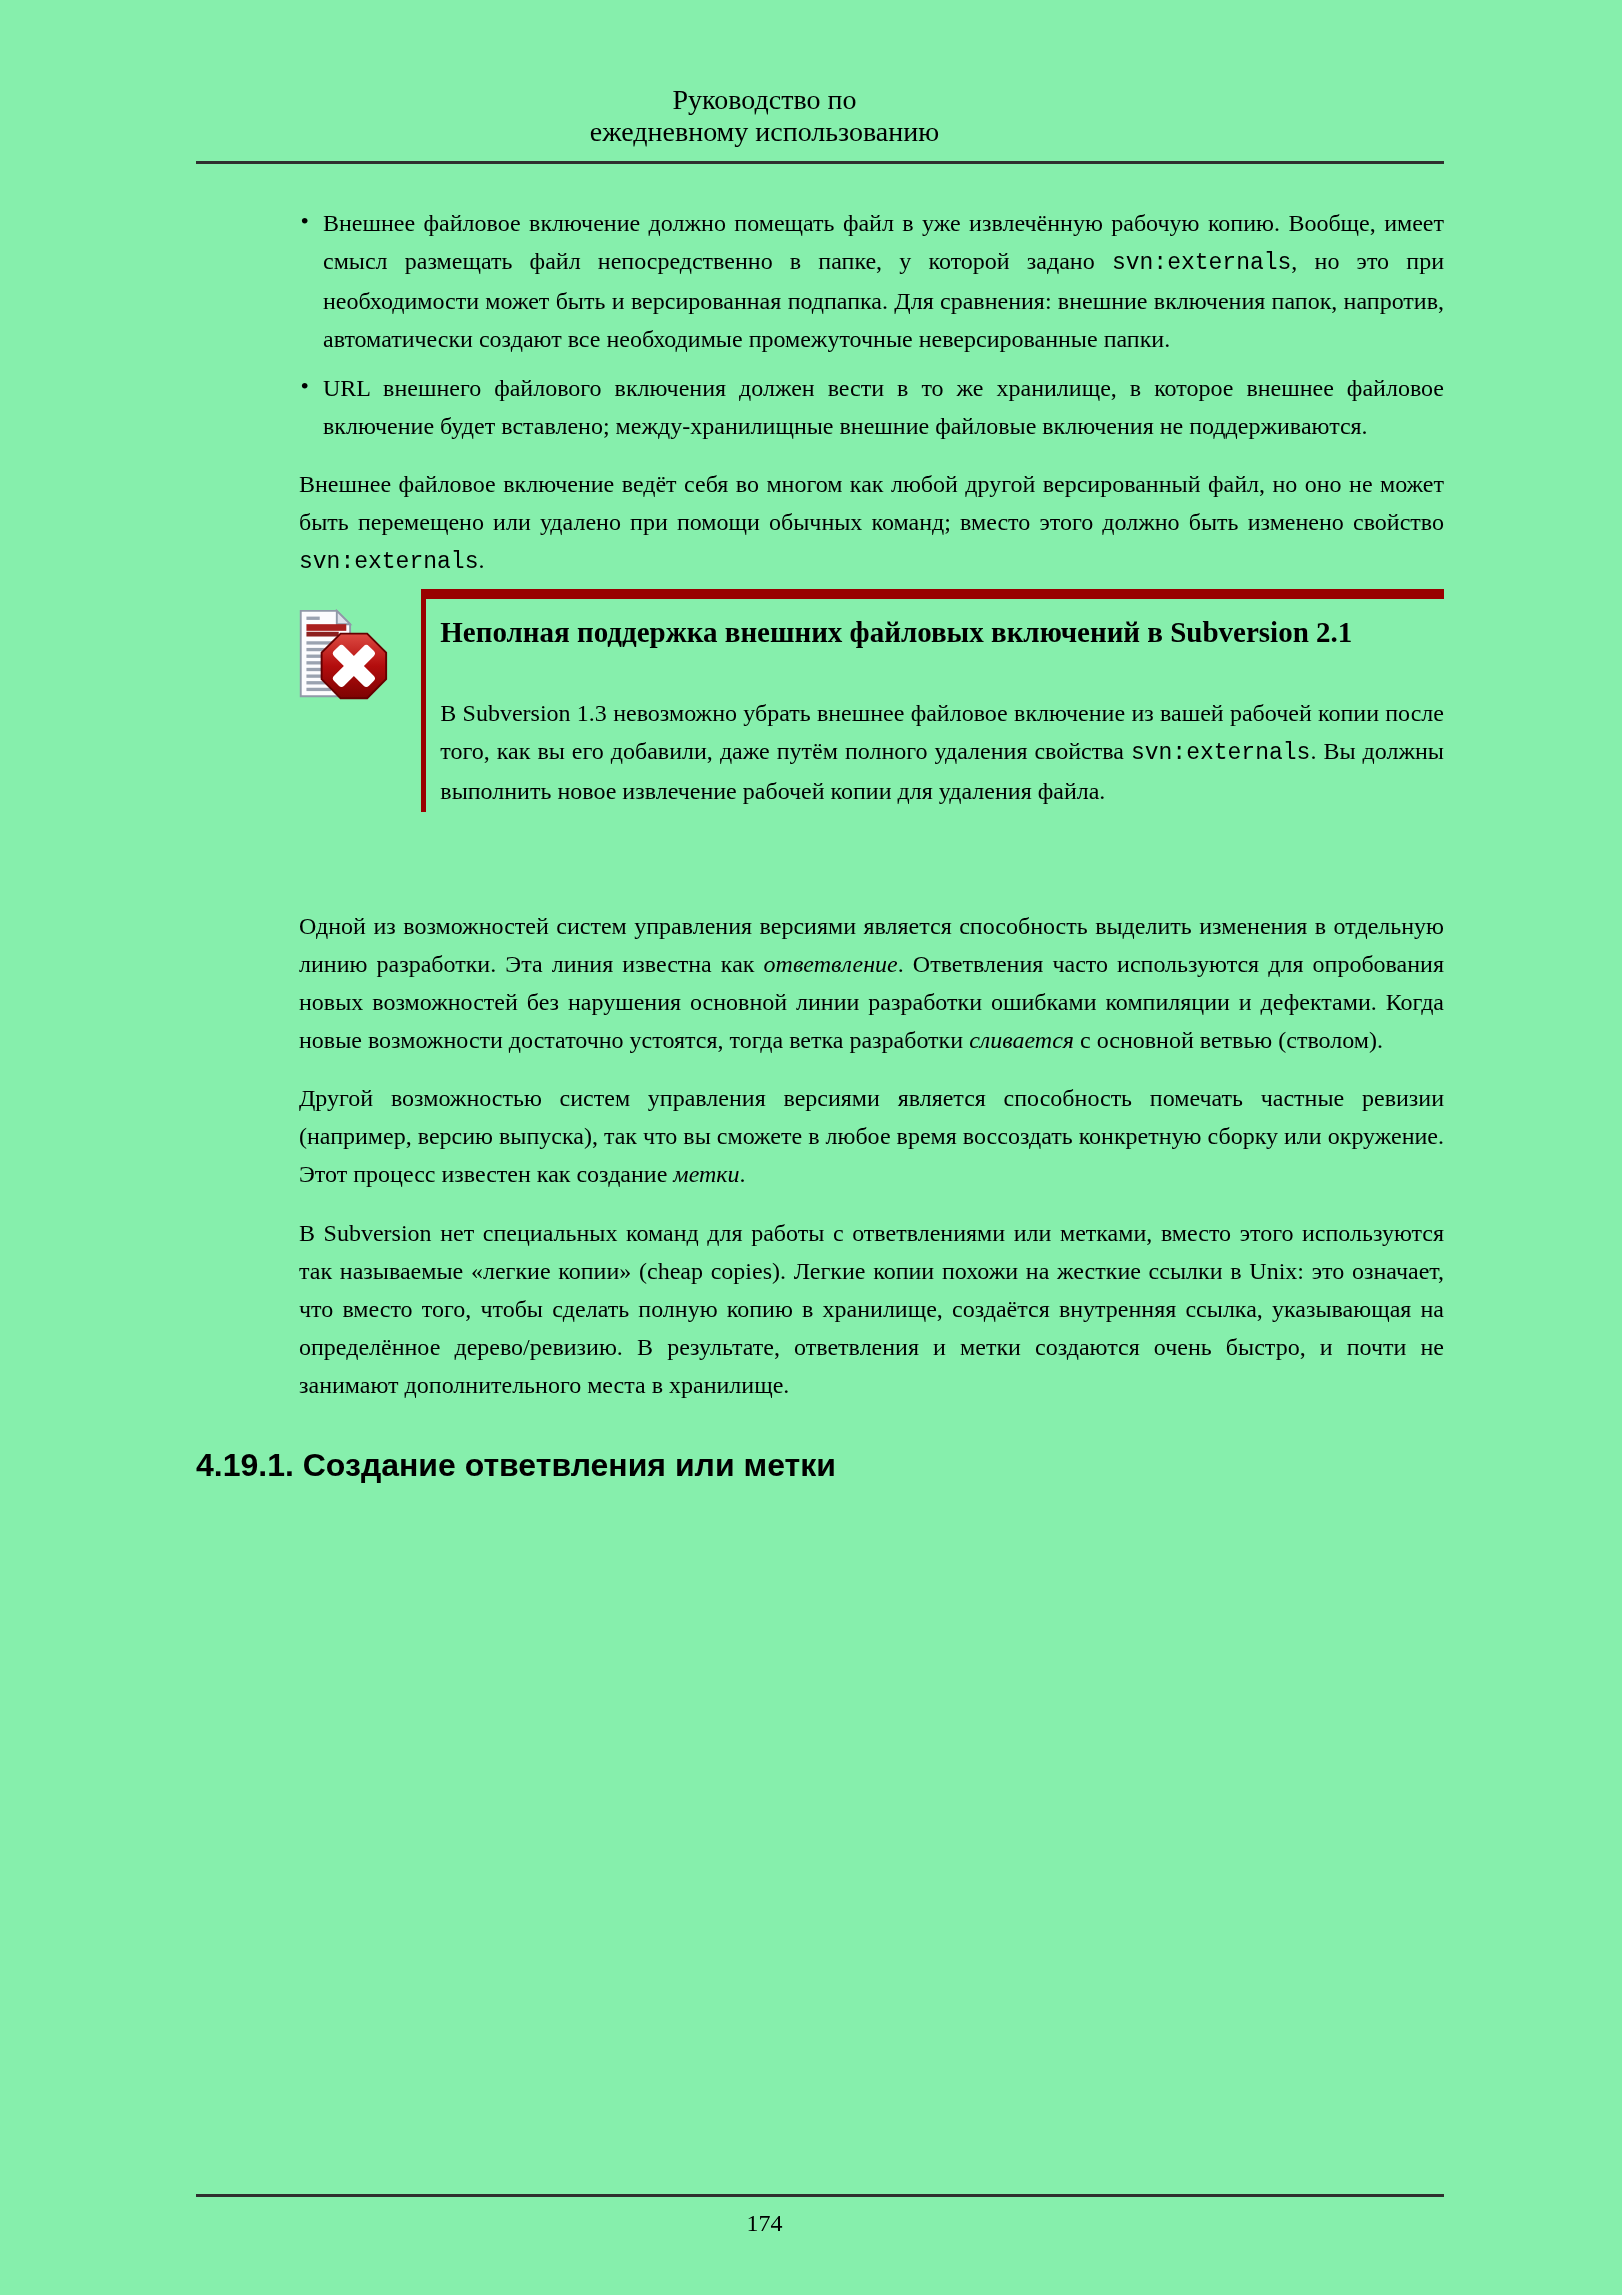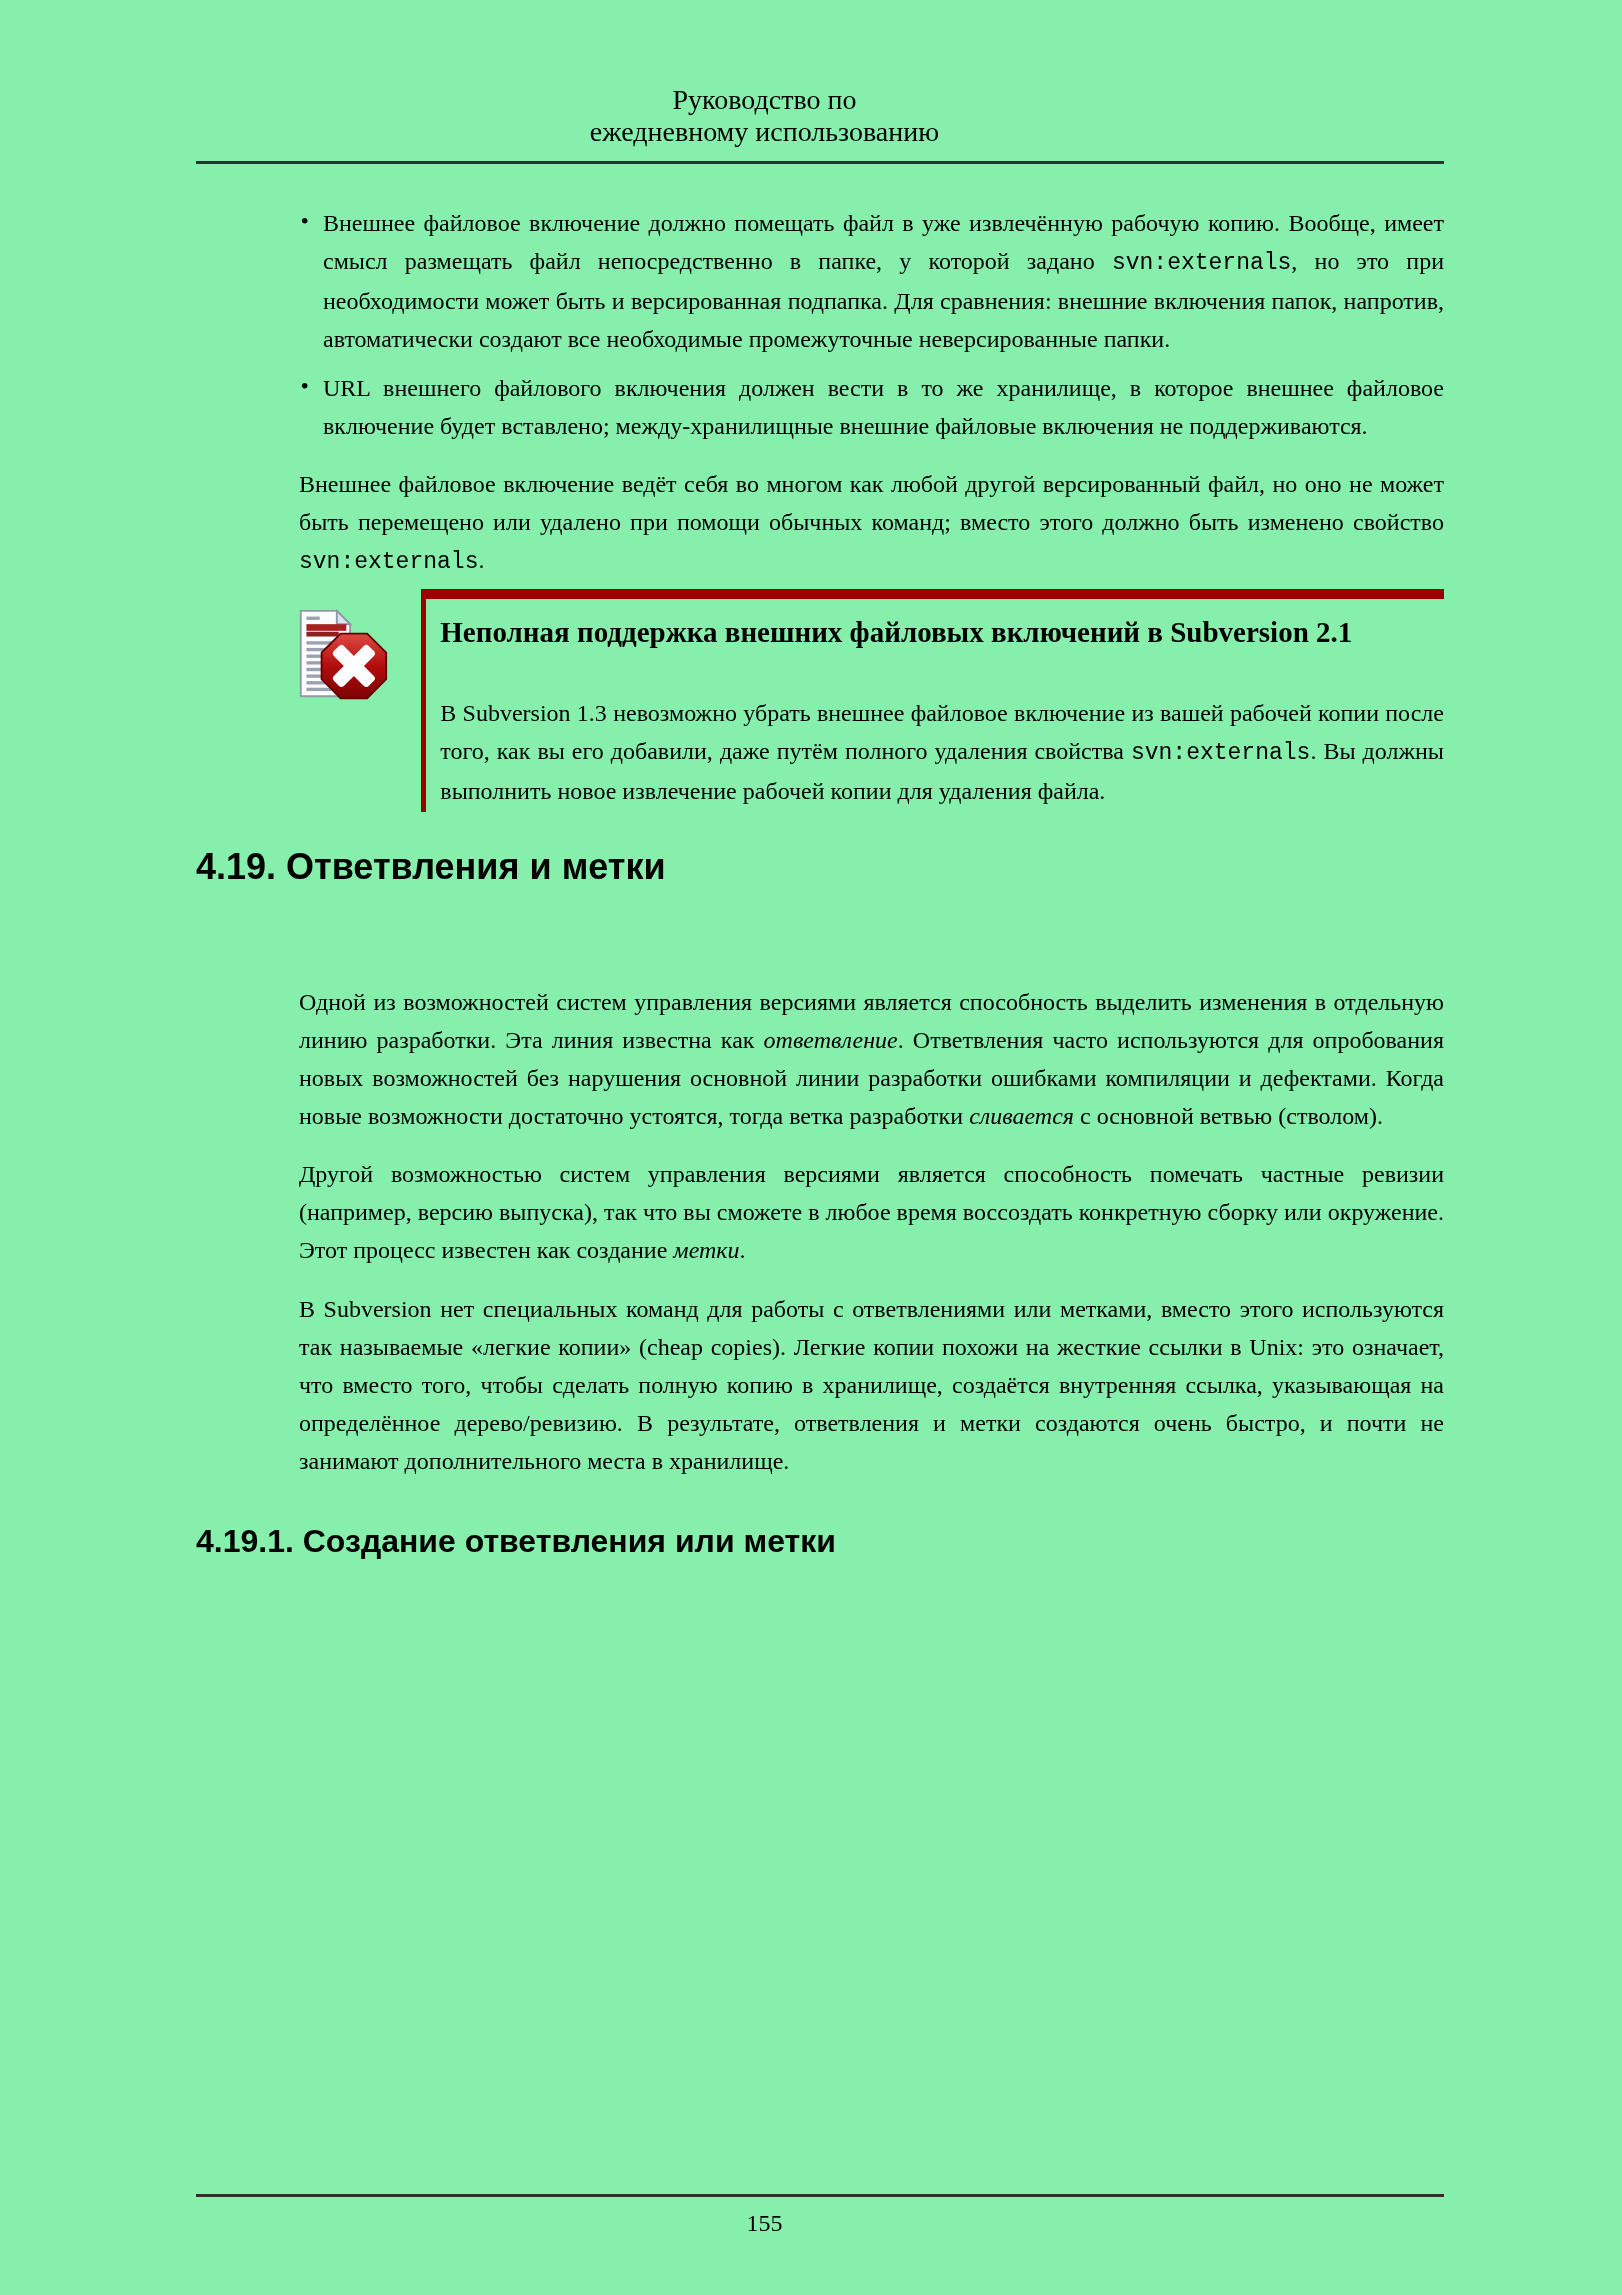--- a/index.html
+++ b/index.html
@@ -124,32 +124,31 @@
           <g transform="rotate(45 62 60)">
             <rect x="36" y="52.5" width="52" height="15" rx="4" fill="#ffffff"></rect>
             <rect x="54.5" y="34" width="15" height="52" rx="4" fill="#ffffff"></rect>
           </g>
         </svg>
       </span>
       <h4 class="admon-title">Неполная поддержка внешних файловых включений в Subversion 2.1</h4>
       <p class="admon-body"><span>В Subversion 1.3 невозможно убрать внешнее файловое включение из вашей рабочей копии после того, как вы его добавили, даже путём полного удаления свойства </span><span class="mono">svn:externals</span><span>. Вы должны выполнить новое извлечение рабочей копии для удаления файла.</span></p>
     </div>
 
-    <h2 class="h-section">4.19. Ответвления и метки</h2>
 
     <p class="body-para after-h2"><span>Одной из возможностей систем управления версиями является способность выделить изменения в отдельную линию разработки. Эта линия известна как </span><span class="em">ответвление</span><span>. Ответвления часто используются для опробования новых возможностей без нарушения основной линии разработки ошибками компиляции и дефектами. Когда новые возможности достаточно устоятся, тогда ветка разработки </span><span class="em">сливается</span><span> с основной ветвью (стволом).</span></p>
 
     <p class="body-para"><span>Другой возможностью систем управления версиями является способность помечать частные ревизии (например, версию выпуска), так что вы сможете в любое время воссоздать конкретную сборку или окружение. Этот процесс известен как создание </span><span class="em">метки</span><span>.</span></p>
 
     <p class="body-para">В Subversion нет специальных команд для работы с ответвлениями или метками, вместо этого используются так называемые «легкие копии» (cheap copies). Легкие копии похожи на жесткие ссылки в Unix: это означает, что вместо того, чтобы сделать полную копию в хранилище, создаётся внутренняя ссылка, указывающая на определённое дерево/ревизию. В результате, ответвления и метки создаются очень быстро, и почти не занимают дополнительного места в хранилище.</p>
 
     <h3 class="h-subsection">4.19.1. Создание ответвления или метки</h3>
 
 
   </main>
 
   <footer class="running-footer">
     <div class="rule"></div>
-    <div class="footer-number">155</div>
+    <div class="footer-number">174</div>
   </footer>
 
 </div>
 
 
 </body></html>

